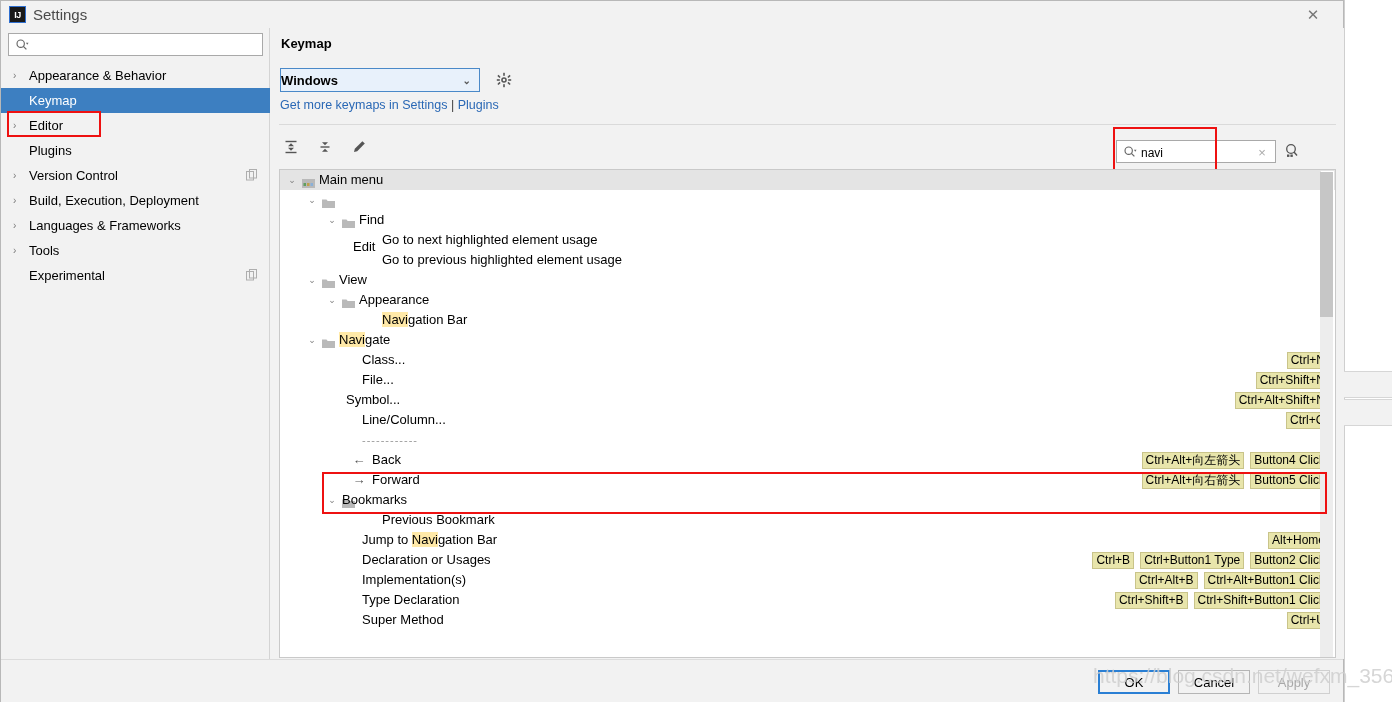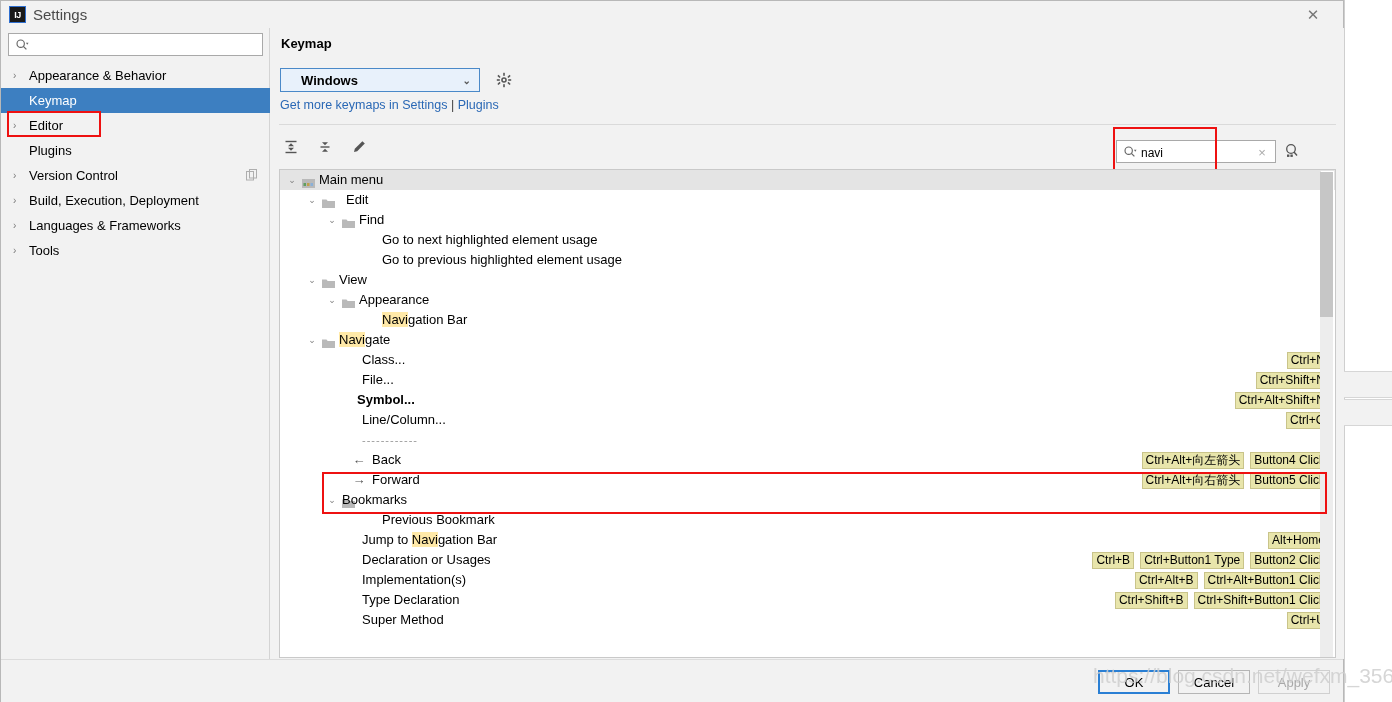--- a/index.html
+++ b/index.html
@@ -59,21 +59,21 @@
               border-radius:50%; background:#1a78d2; color:#fff; font-size:12px;
               font-weight:bold; display:flex; align-items:center; justify-content:center; }
 
   
   .panel { position:absolute; left:270px; top:27px; width:1073px; height:631px; background:#f2f2f2; }
   .panel-title { position:absolute; left:10px; top:8px; font-size:13px; font-weight:bold; color:#000; }
 
   .km-select { position:absolute; left:9px; top:40px; width:200px; height:24px;
                background:#e8f1fb; border:1px solid #4a89c8; font-size:13px;
                font-weight:bold; color:#000; display:flex; align-items:center;
-               padding-left:20px; }
+               padding-left:0; }
   .km-select .chev { position:absolute; right:8px; top:6px; color:#555; font-size:10px; }
   .gear-btn { position:absolute; left:222px; top:41px; width:22px; height:22px;
               display:flex; align-items:center; justify-content:center; }
   .km-link { position:absolute; left:9px; top:70px; font-size:12.5px; color:#2a68b5; }
   .km-link .sep { color:#444; }
 
   .hr1 { position:absolute; left:8px; top:96px; width:1057px; height:1px; background:#dadada; }
 
   .toolbar { position:absolute; left:9px; top:104px; height:30px; display:flex; align-items:center; gap:12px; }
   .tb-btn { width:22px; height:22px; display:flex; align-items:center; justify-content:center; }
@@ -184,20 +184,28 @@
             <span class="sb-chev">›</span>
             <span class="sb-label">Build, Execution, Deployment</span>
           </div>
           <div class="sb-item">
             <span class="sb-chev">›</span>
             <span class="sb-label">Languages &amp; Frameworks</span>
           </div>
           <div class="sb-item">
             <span class="sb-chev">›</span>
             <span class="sb-label">Tools</span>
+          </div>
+          <div class="sb-item">
+            <span class="sb-chev"></span>
+            <span class="sb-label">Experimental</span>
+            <span class="sb-copy-ico"><svg viewBox="0 0 12 12" width="12" height="12">
+                <rect x="0.5" y="2.5" width="7" height="8.5" fill="none" stroke="#777"></rect>
+                <rect x="3.5" y="0.5" width="7" height="8.5" fill="none" stroke="#777"></rect>
+              </svg></span>
           </div>
         </div>
       <div class="sel-redbox"></div>
       <div class="help-ico">?</div>
     </div>
 
     <div class="panel">
       <div class="panel-title">Keymap</div>
 
       <div class="km-select">
@@ -279,21 +287,21 @@
                   <rect x="5" y="5" width="2.5" height="3" fill="#c0a04a"></rect>
                   <rect x="8.5" y="5" width="2.5" height="3" fill="#8ab0d8"></rect>
                 </svg></span>
               <span class="lbl" style="left: 39px;">Main menu</span>
             </div>
             <div class="trow">
               <span class="chev" style="left: 26px;">⌄</span>
               <span class="folder" style="left: 42px;"><svg viewBox="0 0 13 11" width="13" height="11">
                   <path d="M0 1.5h4.5l1.2 1.4H13V10H0z" fill="#b9b9b9"></path>
                 </svg></span>
-              <span class="lbl" style="left: 66px;">Edit</span>
+              <span class="lbl" style="left: 73px; margin-top: 47px;">Edit</span>
             </div>
             <div class="trow">
               <span class="chev" style="left: 46px;">⌄</span>
               <span class="folder" style="left: 62px;"><svg viewBox="0 0 13 11" width="13" height="11">
                   <path d="M0 1.5h4.5l1.2 1.4H13V10H0z" fill="#b9b9b9"></path>
                 </svg></span>
               <span class="lbl" style="left: 79px;">Find</span>
             </div>
             <div class="trow">
               <span class="lbl" style="left: 102px;">Go to next highlighted element usage</span>
@@ -331,21 +339,21 @@
                 <span class="kbd">Ctrl+N</span>
               </span>
             </div>
             <div class="trow">
               <span class="lbl" style="left: 82px;">File...</span>
               <span class="shortcuts">
                 <span class="kbd">Ctrl+Shift+N</span>
               </span>
             </div>
             <div class="trow">
-              <span class="lbl" style="left: 77px; font-weight: bold;">Symbol...</span>
+              <span class="lbl" style="left: 66px;">Symbol...</span>
               <span class="shortcuts">
                 <span class="kbd">Ctrl+Alt+Shift+N</span>
               </span>
             </div>
             <div class="trow">
               <span class="lbl" style="left: 82px;">Line/Column...</span>
               <span class="shortcuts">
                 <span class="kbd">Ctrl+G</span>
               </span>
             </div>

